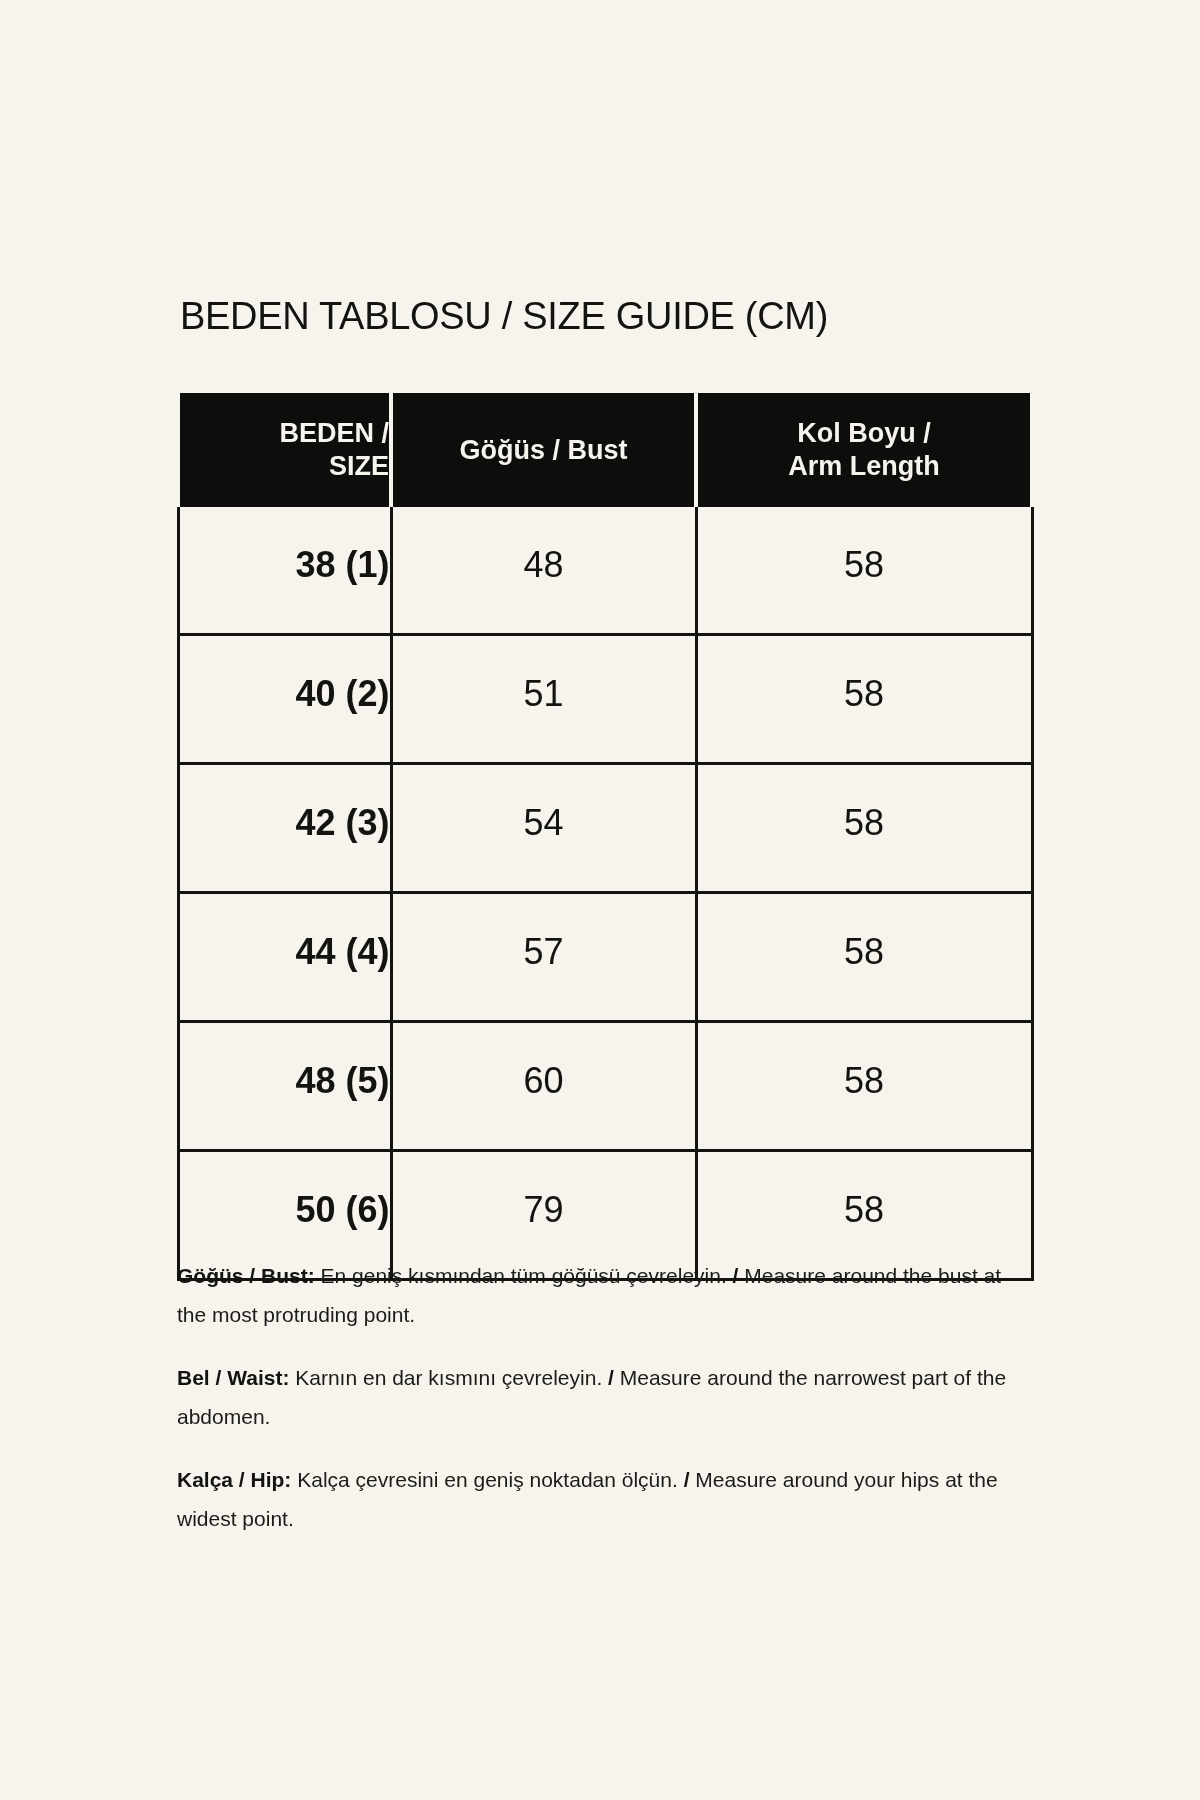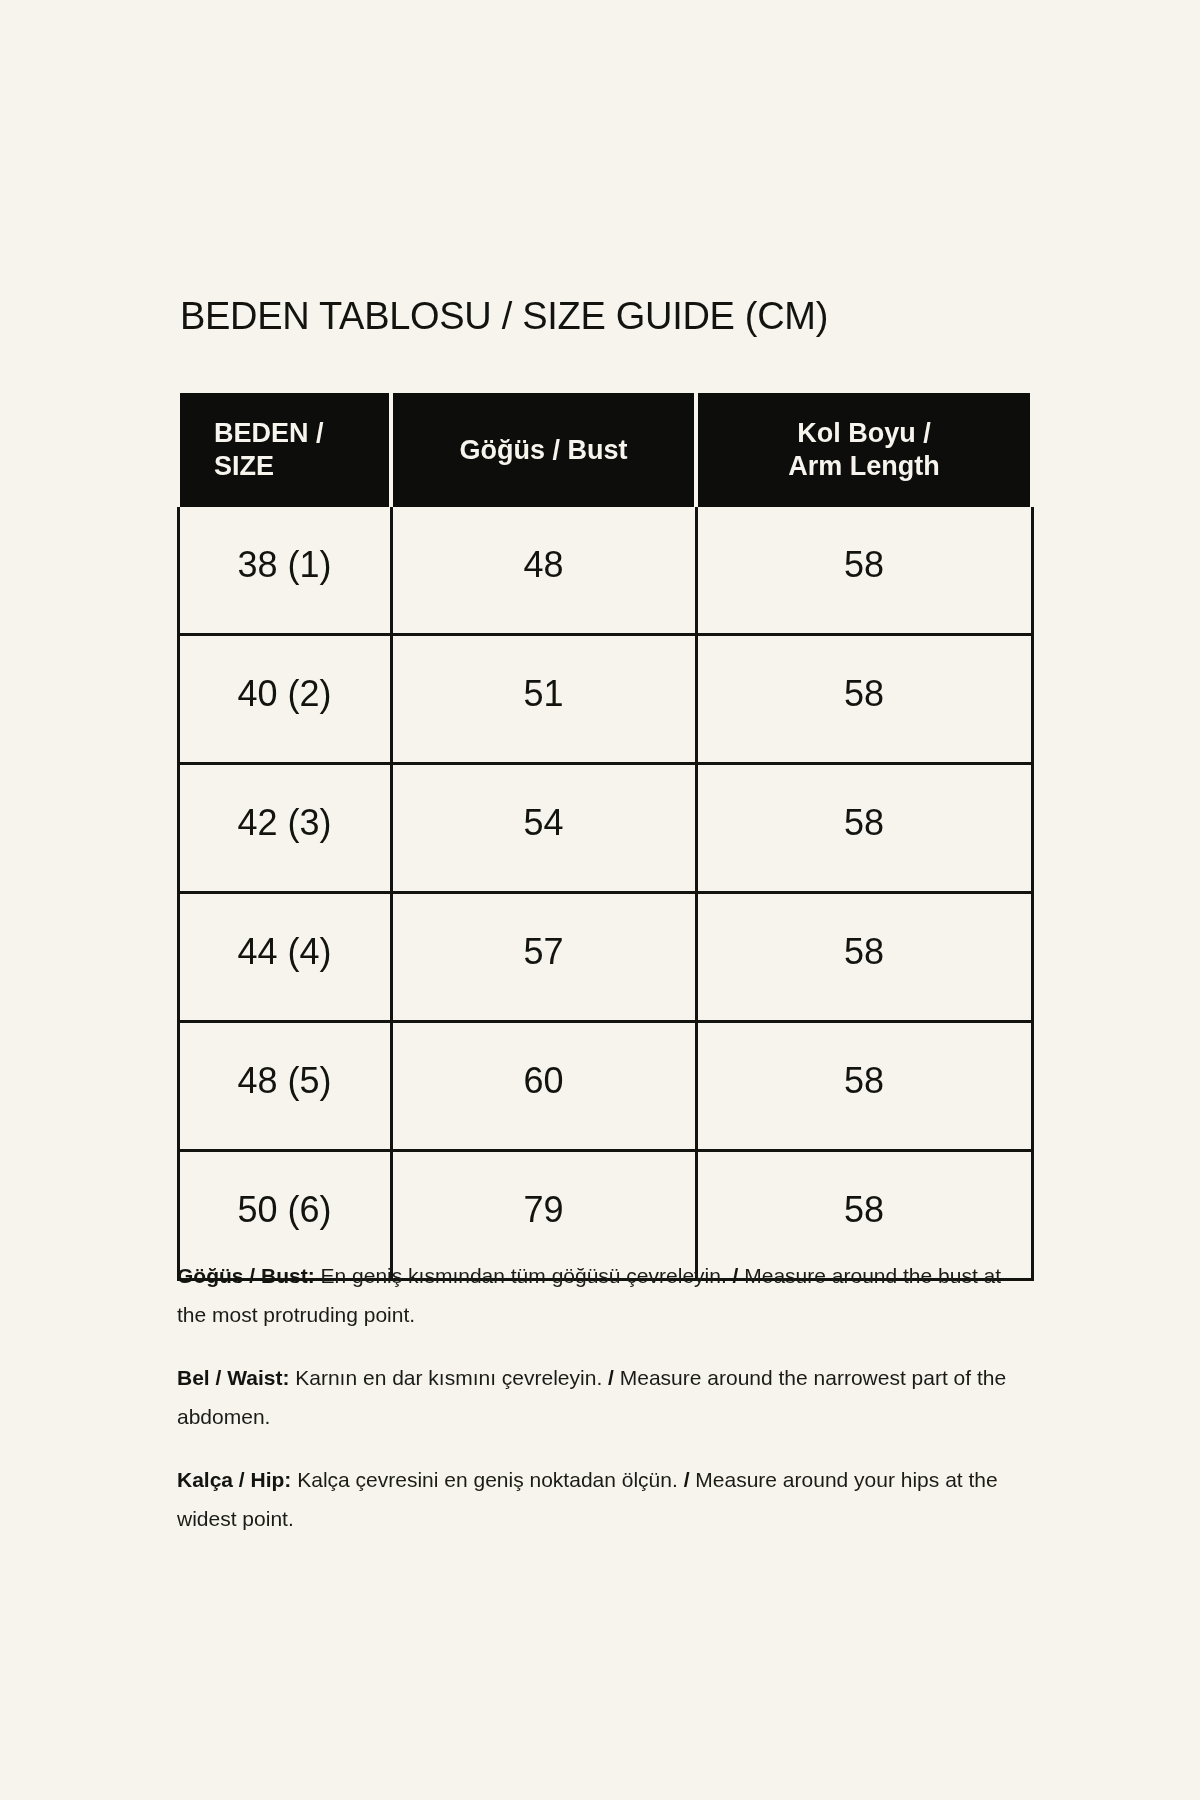--- a/index.html
+++ b/index.html
@@ -47,34 +47,34 @@
     font-size: 27px;
     line-height: 33px;
     font-weight: 700;
     white-space: pre-line;
     vertical-align: middle;
     padding: 0;
     border: 3px solid #0d0d0b;
     border-left: 4px solid #f6f4ed;
     border-right: 4px solid #f6f4ed;
   }
-  .size-table th.h-size { text-align: left; padding-left: 34px; }
+  .size-table th.h-size { text-align: right; padding-left: 34px; }
   .size-table th.h-bust, .size-table th.h-arm { text-align: center; }
 
   .size-table td {
     border: 3px solid #131310;
     background: #f6f4ed;
     height: 116px;
     text-align: center;
     vertical-align: middle;
     font-size: 36px;
     color: #131310;
     padding: 0 0 10px 0;
   }
-  .size-table td.c-size { font-weight: 400; }
+  .size-table td.c-size { font-weight: 700; text-align: right; }
 
   
   .notes {
     position: absolute;
     left: 177px;
     top: 1256px;
     width: 835px;
     font-size: 21px;
     line-height: 39px;
     color: #1b1b17;

